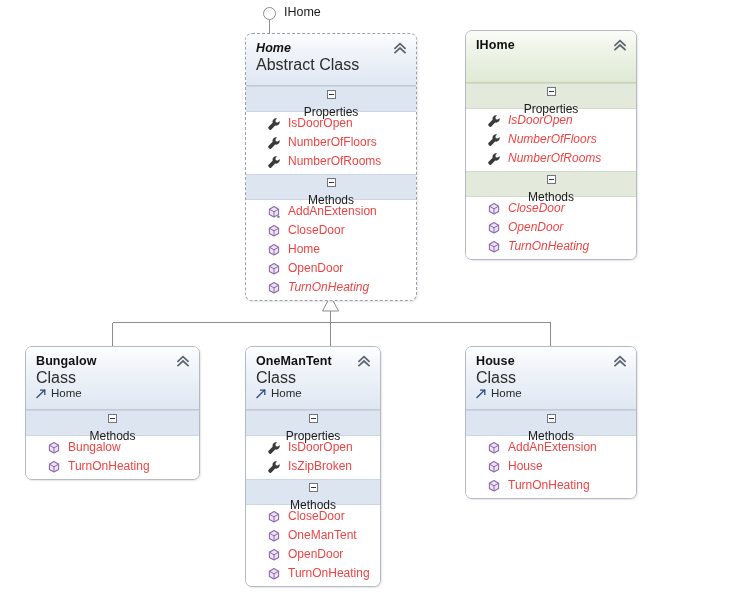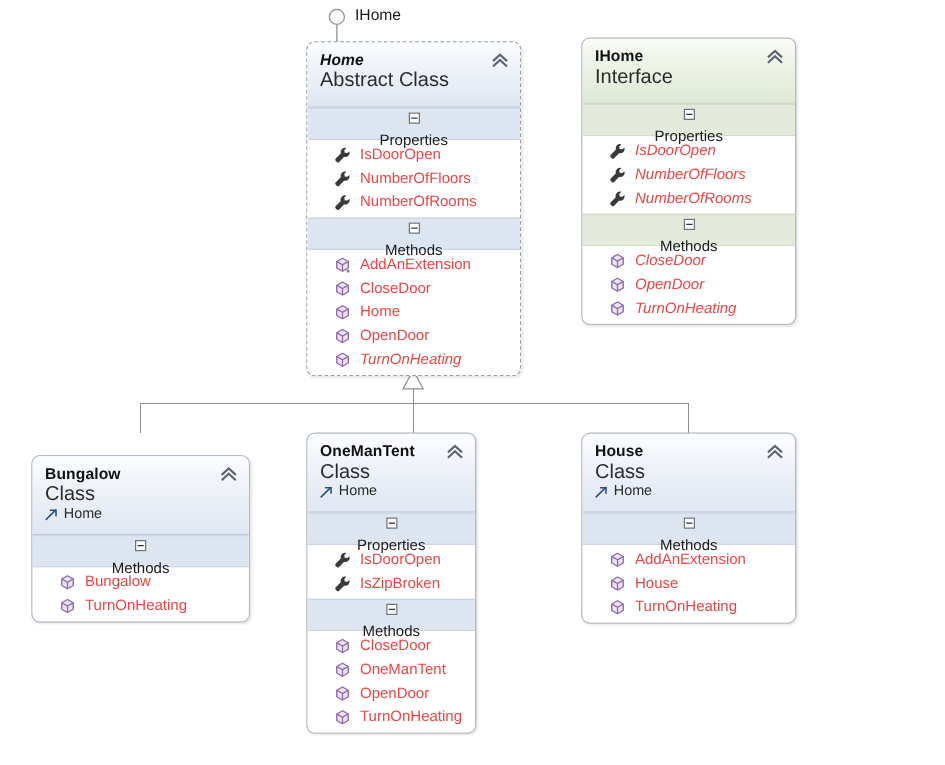--- a/index.html
+++ b/index.html
@@ -335,21 +335,20 @@
                 </g>
               </svg>
             </span>
             <span class="member-label">TurnOnHeating</span>
           </div>
         </div>
       </div>
       <div class="card interface" style="left: 465px; top: 30px; width: 172px;">
         <div class="card-header">
           <div class="card-title">IHome</div>
-          <div class="card-stereotype">Interface</div>
           <span class="collapse-chevron">
             <svg width="14" height="12" viewBox="0 0 14 12">
               <g fill="none" stroke="#5c6470" stroke-width="1.7" stroke-linecap="square">
                 <path d="M2 6.3 7 1.7 12 6.3"></path>
                 <path d="M2 10.6 7 6 12 10.6"></path>
               </g>
             </svg>
           </span>
         </div>
         <div class="section-header">
@@ -424,21 +423,21 @@
                   <path d="M7 1.6 11.6 4.2 11.6 9.4 7 12 2.4 9.4 2.4 4.2z" fill="#ece4f4" stroke="#8e68ad" stroke-width="1.1" stroke-linejoin="round"></path>
                   <path d="M2.6 4.3 7 6.8 11.4 4.3" fill="none" stroke="#8e68ad" stroke-width="1"></path>
                   <path d="M7 6.8 7 11.8" fill="none" stroke="#8e68ad" stroke-width="1"></path>
                 </g>
               </svg>
             </span>
             <span class="member-label">TurnOnHeating</span>
           </div>
         </div>
       </div>
-      <div class="card" style="left: 25px; top: 364px; width: 175px;">
+      <div class="card" style="left: 25px; top: 346px; width: 175px;">
         <div class="card-header">
           <div class="card-title">Bungalow</div>
           <div class="card-stereotype">Class</div>
           <div class="card-base">
             <span class="member-icon" style="width:11px;height:11px">
               <svg width="11" height="11" viewBox="0 0 11 11">
                 <g stroke="#2f4f82" stroke-width="1.3" fill="none" stroke-linecap="square">
                   <path d="M1 9.5 8.4 2.2"></path>
                   <path d="M4.6 2.2 8.8 2.2 8.8 6.3"></path>
                 </g>

